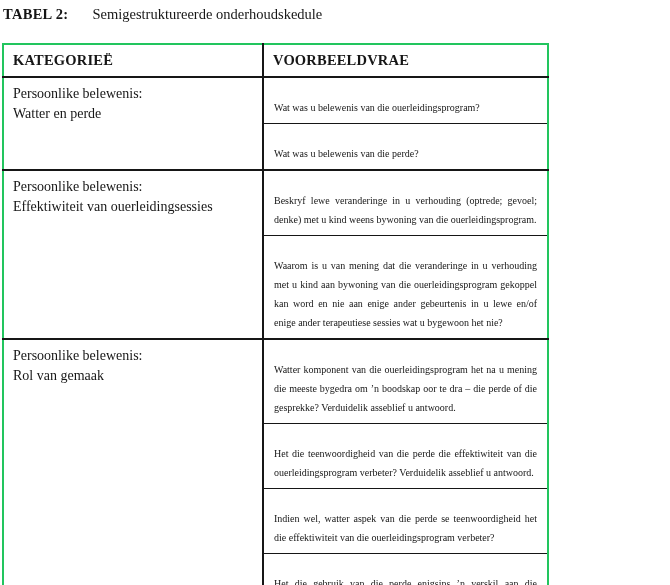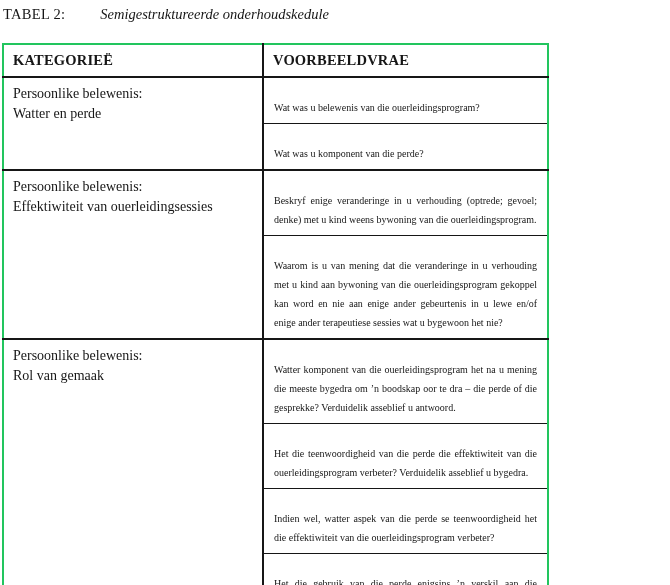--- a/index.html
+++ b/index.html
@@ -18,26 +18,25 @@
     padding: 5px 2px 0 2px;
     box-sizing: border-box;
   }
   .caption {
     font-size: 14.5px;
     line-height: 17px;
     margin: 1px 0 20px 1px;
     white-space: nowrap;
   }
   .caption-label {
-    font-weight: normal;
+    font-weight: bold;
     letter-spacing: 0.3px;
   }
   .caption-text {
-    margin-left: 35px;
-    font-style: italic;
+    margin-left: 24px;
   }
   table.schedule {
     width: 547px;
     table-layout: fixed;
     border-collapse: collapse;
     border: 2px solid #22c55e;
   }
   col.c1 { width: 260px; }
   th {
     text-align: left;
@@ -94,43 +93,43 @@
     <tbody>
 
       <tr class="sec">
         <td class="cat" rowspan="2">
           <div>Persoonlike belewenis:</div>
           <div>Watter en perde</div>
         </td>
         <td class="q">Wat was u belewenis van die ouerleidingsprogram?</td>
       </tr>
       <tr>
-        <td class="q">Wat was u komponent van die perde?</td>
+        <td class="q">Wat was u belewenis van die perde?</td>
       </tr>
 
       <tr class="sec">
         <td class="cat" rowspan="2">
           <div>Persoonlike belewenis:</div>
           <div>Effektiwiteit van ouerleidingsessies</div>
         </td>
-        <td class="q">Beskryf enige veranderinge in u verhouding (optrede; gevoel; denke) met u kind weens bywoning van die ouerleidingsprogram.</td>
+        <td class="q">Beskryf lewe veranderinge in u verhouding (optrede; gevoel; denke) met u kind weens bywoning van die ouerleidingsprogram.</td>
       </tr>
       <tr>
         <td class="q">Waarom is u van mening dat die veranderinge in u verhouding met u kind aan bywoning van die ouerleidingsprogram gekoppel kan word en nie aan enige ander gebeurtenis in u lewe en/of enige ander terapeutiese sessies wat u bygewoon het nie?</td>
       </tr>
 
       <tr class="sec">
         <td class="cat" rowspan="4">
           <div>Persoonlike belewenis:</div>
           <div>Rol van gemaak</div>
         </td>
         <td class="q">Watter komponent van die ouerleidingsprogram het na u mening die meeste bygedra om ’n boodskap oor te dra – die perde of die gesprekke? Verduidelik asseblief u antwoord.</td>
       </tr>
       <tr>
-        <td class="q">Het die teenwoordigheid van die perde die effektiwiteit van die ouerleidingsprogram verbeter? Verduidelik asseblief u bygedra.</td>
+        <td class="q">Het die teenwoordigheid van die perde die effektiwiteit van die ouerleidingsprogram verbeter? Verduidelik asseblief u antwoord.</td>
       </tr>
       <tr>
         <td class="q">Indien wel, watter aspek van die perde se teenwoordigheid het die effektiwiteit van die ouerleidingsprogram verbeter?</td>
       </tr>
       <tr>
         <td class="q">Het die gebruik van die perde enigsins ’n verskil aan die ouerleidingsessies gemaak of sou die gebruik van sagte speel-goeddiere of ander diere soos honde dieselfde verskil gemaak het? Verduidelik asseblief u antwoord.</td>
       </tr>
 
     </tbody>
   </table>

